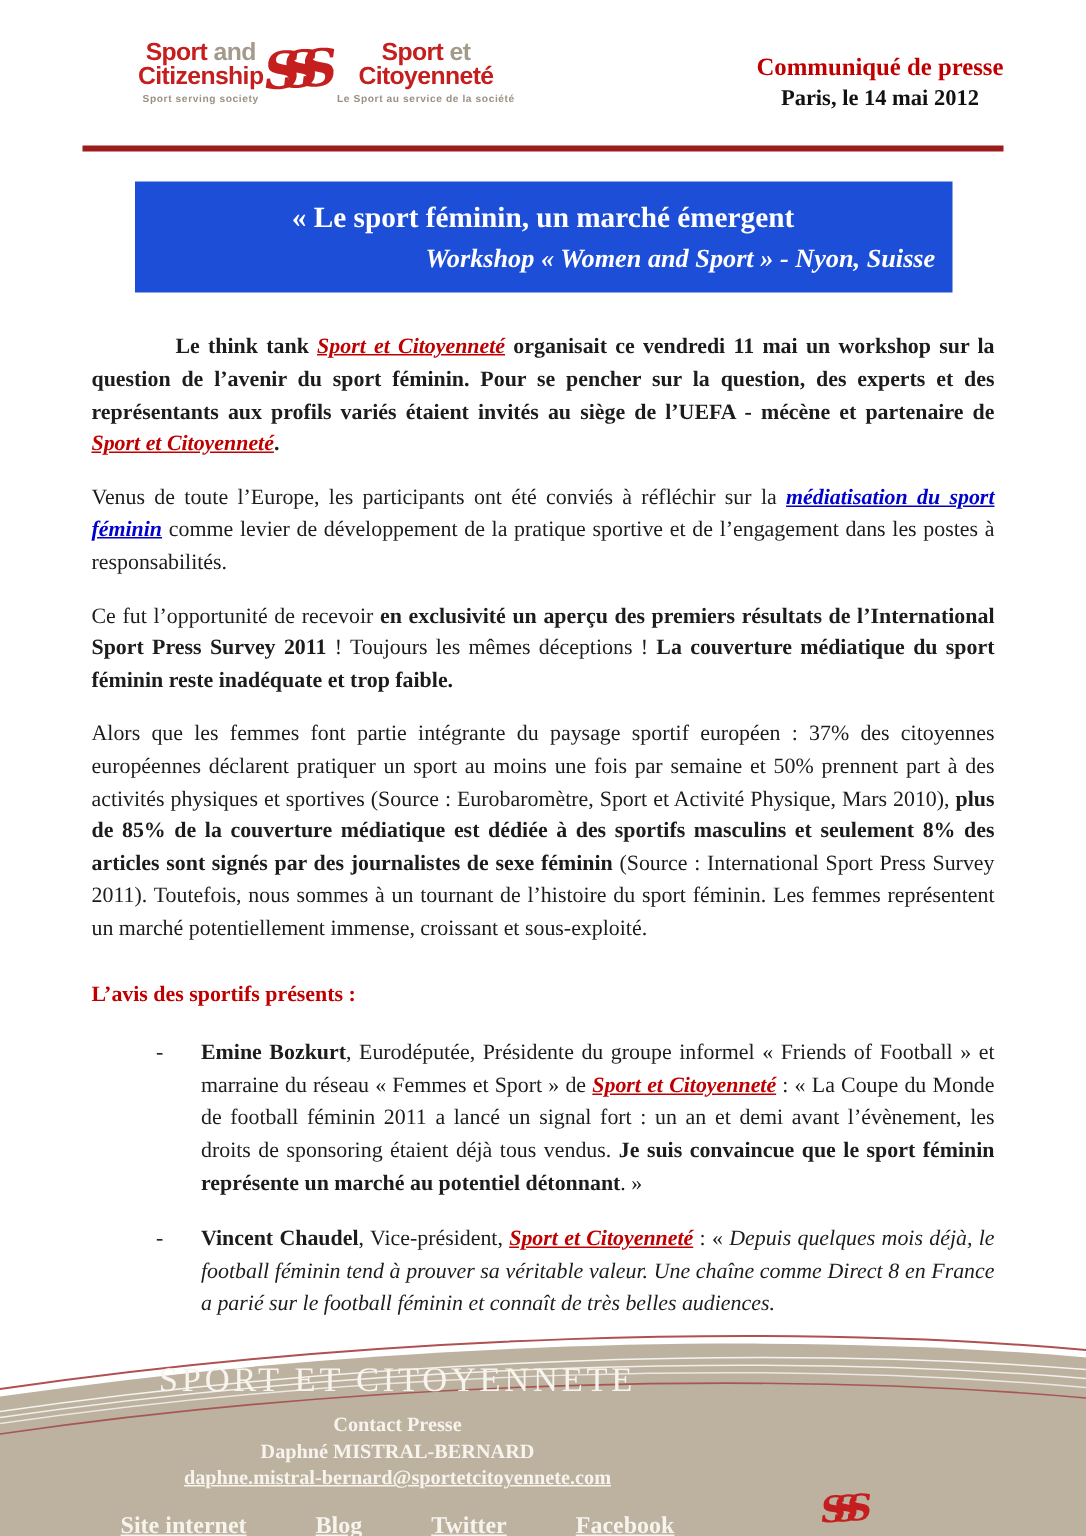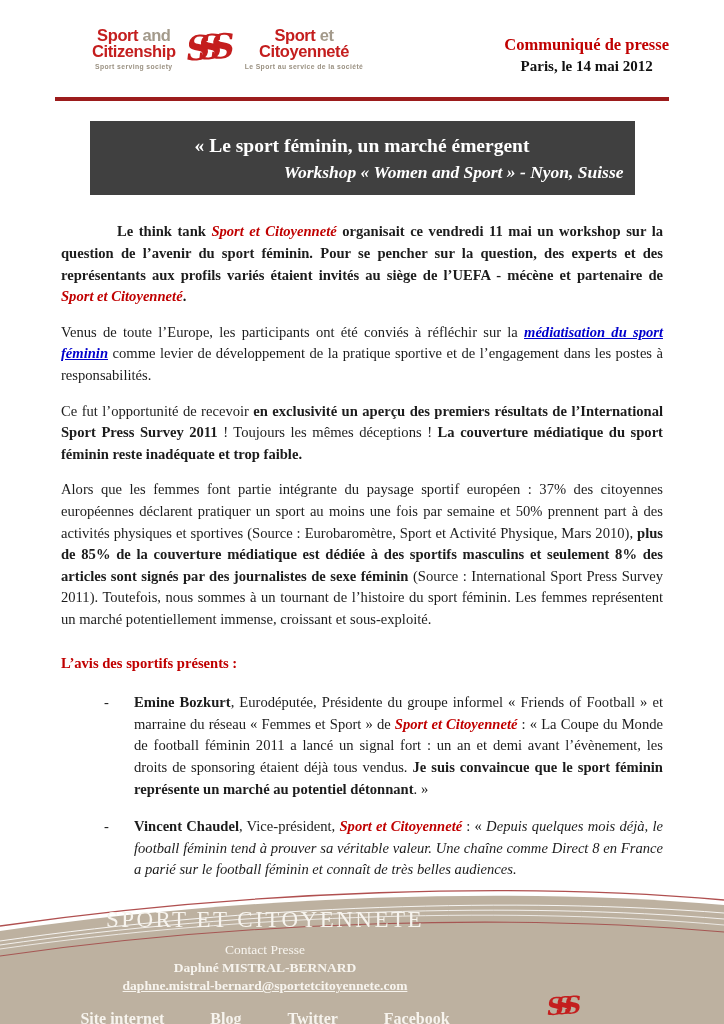--- a/index.html
+++ b/index.html
@@ -2,63 +2,63 @@
 <html><head>
 <meta charset="utf-8">
 <style>
   html,body{margin:0;padding:0;}
   body{
     width:724px;height:1024px;position:relative;background:#ffffff;overflow:hidden;
     font-family:"Liberation Serif", serif;color:#1c1c1c;
   }
   
   .header{display:flex;align-items:flex-start;padding:28px 55px 0 92px;}
-  .logo-group{display:flex;align-items:flex-start;gap:10px;}
+  .logo-group{display:flex;align-items:flex-start;}
   .logo-block{text-align:center;line-height:1;}
   .logo-line{font-family:"Liberation Sans", sans-serif;font-weight:bold;font-size:16.5px;letter-spacing:-0.4px;line-height:0.95;}
   .logo-red{color:#c41e1e;}
   .logo-gray{color:#a39a8b;}
   .logo-tagline{font-family:"Liberation Sans", sans-serif;font-size:6.8px;color:#9a9182;margin-top:5px;letter-spacing:0.4px;font-weight:bold;}
   .swirl{
     font-family:"DejaVu Serif", serif;font-style:italic;font-weight:bold;
     color:#c41e1e;letter-spacing:-0.34em;padding-right:0.34em;line-height:1;
     display:inline-block;transform:rotate(-4deg);
   }
   .swirl-header{font-size:34px;margin-top:2px;}
   .press-block{margin-left:auto;text-align:center;margin-top:6px;line-height:1.35;}
   .press-title{color:#c00000;font-weight:bold;font-size:16.5px;}
   .press-date{color:#111;font-weight:bold;font-size:15px;}
   .red-rule{height:4px;background:#9c1c1c;margin:20px 55px 0 55px;}
   
   .title-box{
-    width:523px;margin:20px auto 0 auto;background:#404040;color:#ffffff;
+    width:523px;margin:20px auto 0 auto;background:#1d4ed8;color:#ffffff;
     text-align:center;padding:11px 11px 10px 11px;
   }
   .title-line{font-weight:bold;font-size:19.5px;line-height:1.42;}
   .title-sub{font-weight:bold;font-style:italic;font-size:17.5px;line-height:1.5;text-align:right;}
   
   .doc-body{margin:26px 61px 0 61px;font-size:14.6px;line-height:1.48;text-align:justify;}
   .para{margin:0 0 14px 0;}
   .indent-first{text-indent:56px;}
   .seg-b{font-weight:bold;}
   .seg-i{font-style:italic;}
-  .seg-brand{color:#c00000;font-weight:bold;font-style:italic;}
+  .seg-brand{color:#c00000;font-weight:bold;font-style:italic;text-decoration:underline;}
   .seg-link{color:#0000cc;font-weight:bold;font-style:italic;text-decoration:underline;cursor:pointer;}
   .experts-heading{color:#c00000;font-weight:bold;margin:22px 0 18px 0;text-align:left;}
   .bullet{display:flex;margin:0 0 16px 0;}
   .bullet-dash{width:30px;flex:0 0 30px;margin-left:43px;}
   .bullet-text{flex:1;text-align:justify;}
   
   .footer{position:absolute;left:0;bottom:0;width:588px;height:145px;}
   .footer svg{position:absolute;left:0;top:0;}
   .footer-text{
     position:absolute;top:28px;left:0;width:530px;text-align:center;color:#f7f4ee;
   }
   .footer-org{font-size:23px;letter-spacing:2.5px;line-height:1.1;}
-  .footer-contact{font-size:13.5px;font-weight:normal;margin-top:9px;line-height:1.3;}
+  .footer-contact{font-size:13.5px;font-weight:bold;margin-top:9px;line-height:1.3;}
   .footer-name{font-size:13.5px;font-weight:bold;line-height:1.3;}
   .footer-email{font-size:13.5px;font-weight:bold;text-decoration:underline;line-height:1.35;cursor:pointer;display:inline-block;}
   .footer-links{display:flex;justify-content:center;gap:46px;margin-top:14px;}
   .footer-link{font-size:16px;font-weight:bold;text-decoration:underline;cursor:pointer;}
   .swirl-footer{position:absolute;right:6px;bottom:6px;font-size:24px;}
 </style>
 </head>
 <body>
 
 <div class="header">

